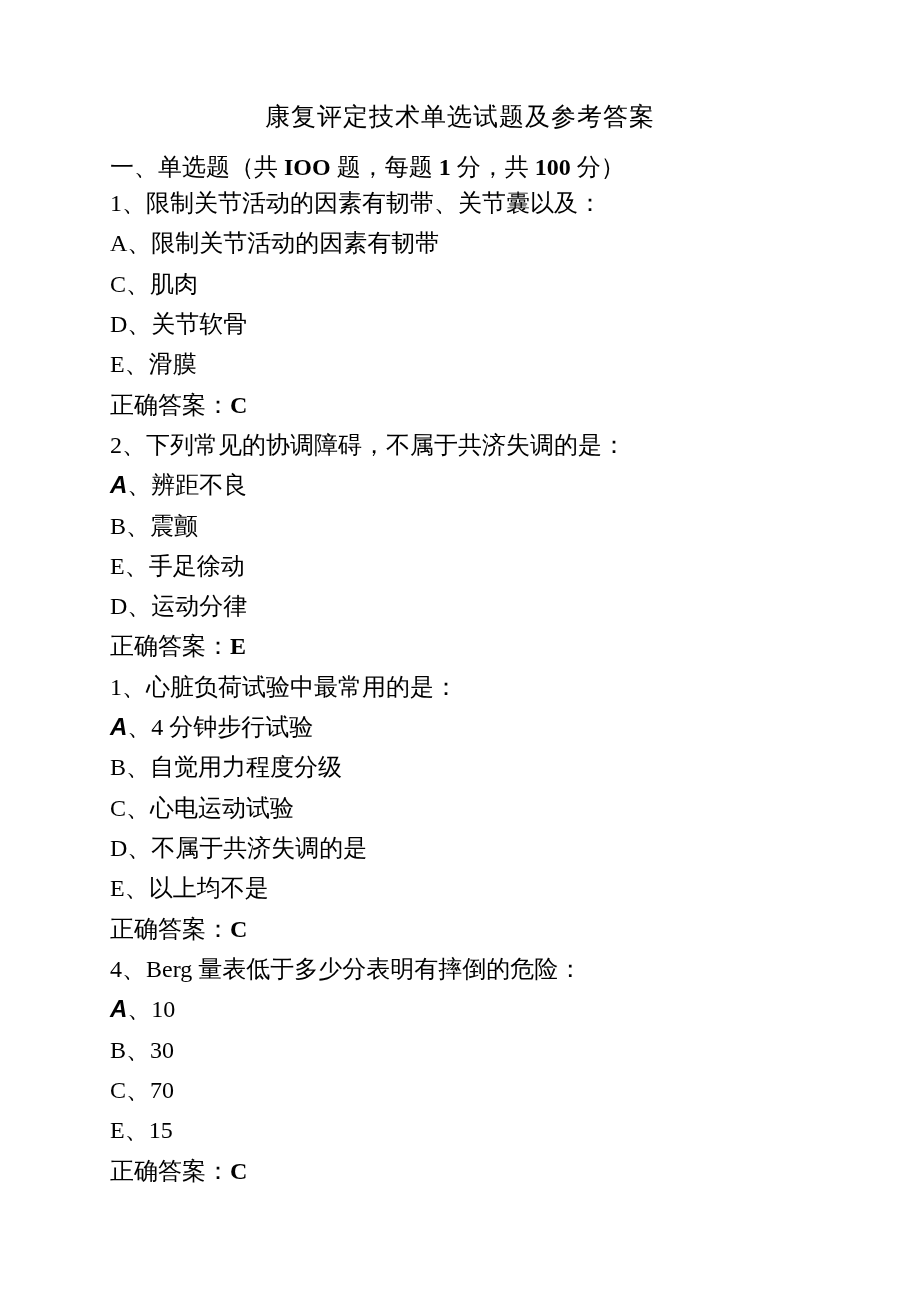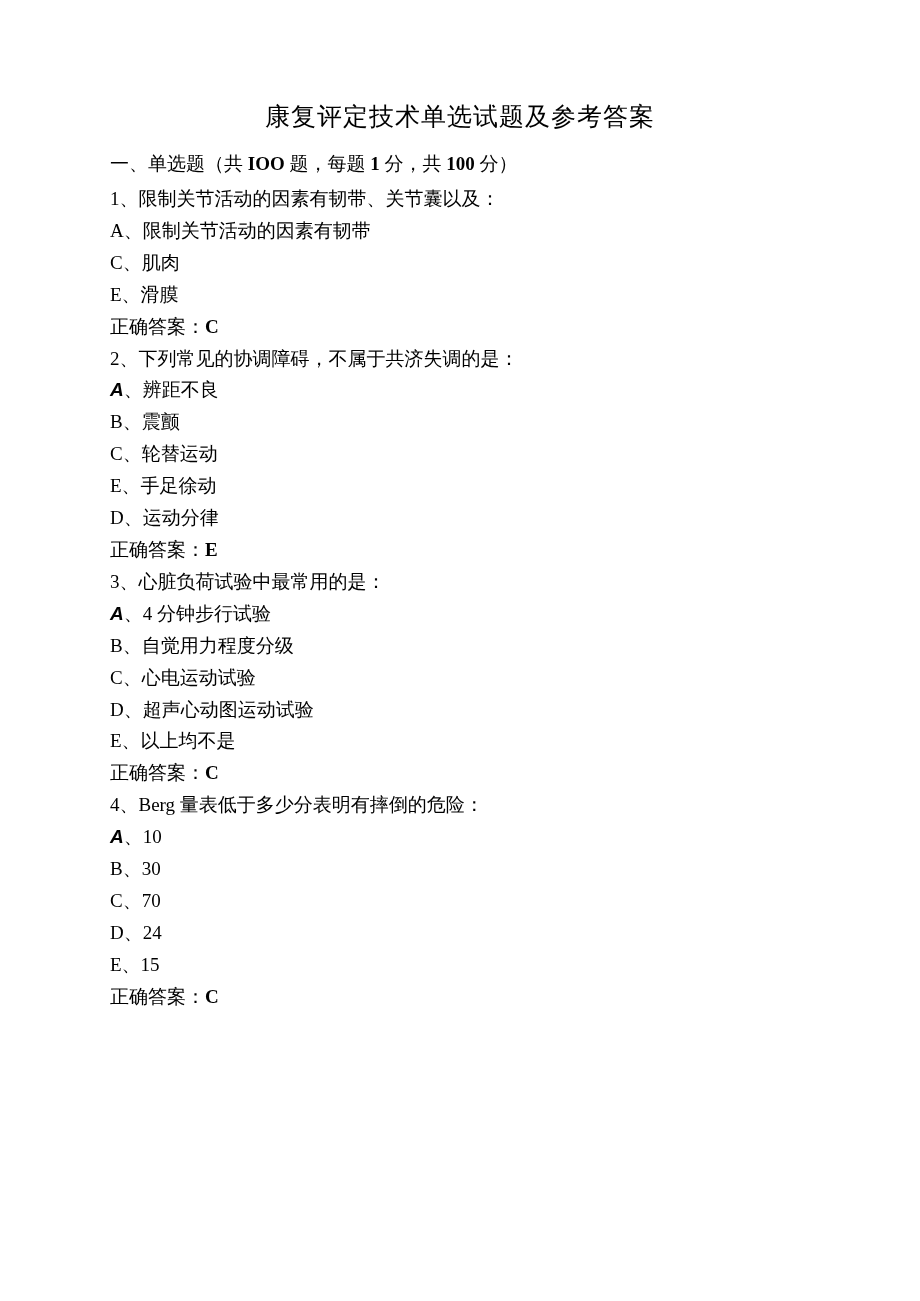--- a/index.html
+++ b/index.html
@@ -17,29 +17,28 @@
     position: relative;
   }
   .title {
     text-align: center;
     font-size: 25px;
     font-weight: normal;
     margin-bottom: 18px;
     letter-spacing: 1px;
   }
   .section-header {
-    font-size: 19px;
-    margin-bottom: 6px;
+    font-size: 24px;
   }
   .section-header .bold {
     font-weight: bold;
     font-family: "SimSun", serif;
   }
   .line {
-    font-size: 19px;
+    font-size: 24px;
     line-height: 1.68;
   }
   .bold-ital {
     font-weight: bold;
     font-family: "Arial", "Helvetica", sans-serif;
     font-style: italic;
   }
   .answer-label {
     display: inline;
   }
@@ -57,38 +56,37 @@
   <div class="title">康复评定技术单选试题及参考答案</div>
 
   <div class="section-header">
     <span>一、单选题（共 </span><span class="bold">IOO</span><span> 题，每题 </span><span class="bold">1</span><span> 分，共 </span><span class="bold">100</span><span> 分）</span>
   </div>
 
   <div id="questions">
       <div class="line">1、限制关节活动的因素有韧带、关节囊以及：</div>
       <div class="line"><span>A、</span><span>限制关节活动的因素有韧带</span></div>
       <div class="line"><span>C、</span><span>肌肉</span></div>
+      <div class="line"><span>D、</span><span>关节软骨</span></div>
       <div class="line"><span>E、</span><span>滑膜</span></div>
       <div class="line"><span class="answer-label">正确答案：</span><span class="answer-value">C</span></div>
       <div class="line">2、下列常见的协调障碍，不属于共济失调的是：</div>
       <div class="line"><span><span class="bold-ital">A</span><span>、</span></span><span>辨距不良</span></div>
       <div class="line"><span>B、</span><span>震颤</span></div>
-      <div class="line"><span>C、</span><span>轮替运动</span></div>
       <div class="line"><span>E、</span><span>手足徐动</span></div>
       <div class="line"><span>D、</span><span>运动分律</span></div>
       <div class="line"><span class="answer-label">正确答案：</span><span class="answer-value">E</span></div>
-      <div class="line">3、心脏负荷试验中最常用的是：</div>
+      <div class="line">1、心脏负荷试验中最常用的是：</div>
       <div class="line"><span><span class="bold-ital">A</span><span>、</span></span><span>4 分钟步行试验</span></div>
       <div class="line"><span>B、</span><span>自觉用力程度分级</span></div>
       <div class="line"><span>C、</span><span>心电运动试验</span></div>
-      <div class="line"><span>D、</span><span>超声心动图运动试验</span></div>
+      <div class="line"><span>D、</span><span>不属于共济失调的是</span></div>
       <div class="line"><span>E、</span><span>以上均不是</span></div>
       <div class="line"><span class="answer-label">正确答案：</span><span class="answer-value">C</span></div>
       <div class="line">4、Berg 量表低于多少分表明有摔倒的危险：</div>
       <div class="line"><span><span class="bold-ital">A</span><span>、</span></span><span>10</span></div>
       <div class="line"><span>B、</span><span>30</span></div>
       <div class="line"><span>C、</span><span>70</span></div>
-      <div class="line"><span>D、</span><span>24</span></div>
       <div class="line"><span>E、</span><span>15</span></div>
       <div class="line"><span class="answer-label">正确答案：</span><span class="answer-value">C</span></div>
     </div>
 
 </div>
 
 </body></html>

